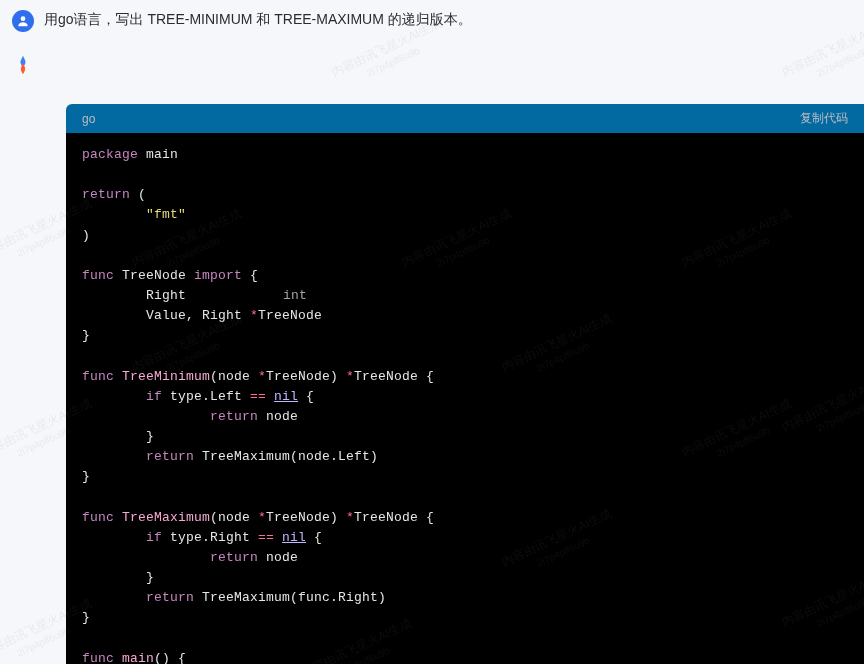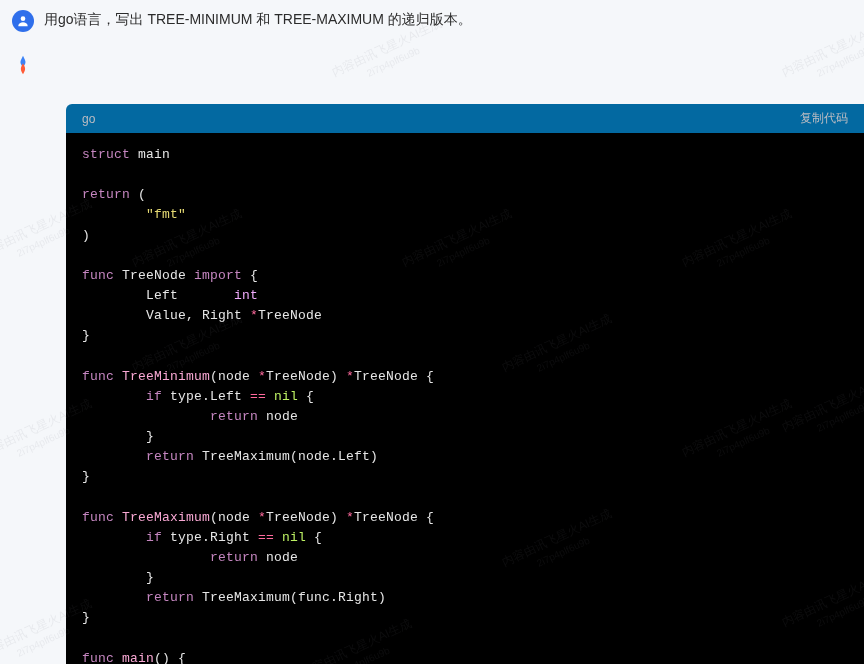--- a/index.html
+++ b/index.html
@@ -87,23 +87,23 @@
   font-family: "NSimSun", "SimSun", "Courier New", monospace;
   font-size: 13px;
   line-height: 1.55;
   white-space: pre;
   min-height: 560px;
   letter-spacing: 0.2px;
 }
 .kw { color: #c586c0; }
 .fn { color: #f9a8d4; }
 .str { color: #e6db74; }
-.typ { color: #f0abfc; }
+.typ { color: #a3a3a3; margin-left: 41px; }
 .op { color: #ff6a9d; }
-.builtin { color: #bef264; }
+.builtin { color: #c4b5fd; text-decoration: underline; }
 
 
 .wm {
   position: absolute;
   color: rgba(120,120,130,0.10);
   font-size: 12px;
   transform: rotate(-25deg);
   pointer-events: none;
   line-height: 1.3;
   white-space: nowrap;
@@ -132,28 +132,28 @@
         <path d="M12 10 C14 14 16 16 12 22 C8 16 10 14 12 10 Z" fill="#ff5a36"></path>
       </svg>
     </div>
   </div>
 
   <div class="code-block-wrap">
     <div class="code-header">
       <span class="lang">go</span>
       <span class="copy-btn">复制代码</span>
     </div>
-    <div class="code-body"><span class="kw">struct</span><span> main</span>
+    <div class="code-body"><span class="kw">package</span><span> main</span>
 
 <span class="kw">return</span><span> (</span>
 <span>        </span><span class="str">"fmt"</span>
 <span>)</span>
 
 <span class="kw">func</span><span> TreeNode </span><span class="kw">import</span><span> {</span>
-<span>        </span><span>Left       </span><span class="typ">int</span>
+<span>        </span><span>Right       </span><span class="typ">int</span>
 <span>        </span><span>Value, Right </span><span class="op">*</span><span>TreeNode</span>
 <span>}</span>
 
 <span class="kw">func</span><span class="fn"> TreeMinimum</span><span>(node </span><span class="op">*</span><span>TreeNode) </span><span class="op">*</span><span>TreeNode {</span>
 <span>        </span><span class="kw">if</span><span> type.Left </span><span class="op">==</span><span> </span><span class="builtin">nil</span><span> {</span>
 <span>                </span><span class="kw">return</span><span> node</span>
 <span>        </span><span>}</span>
 <span>        </span><span class="kw">return</span><span> TreeMaximum(node.Left)</span>
 <span>}</span>
 

